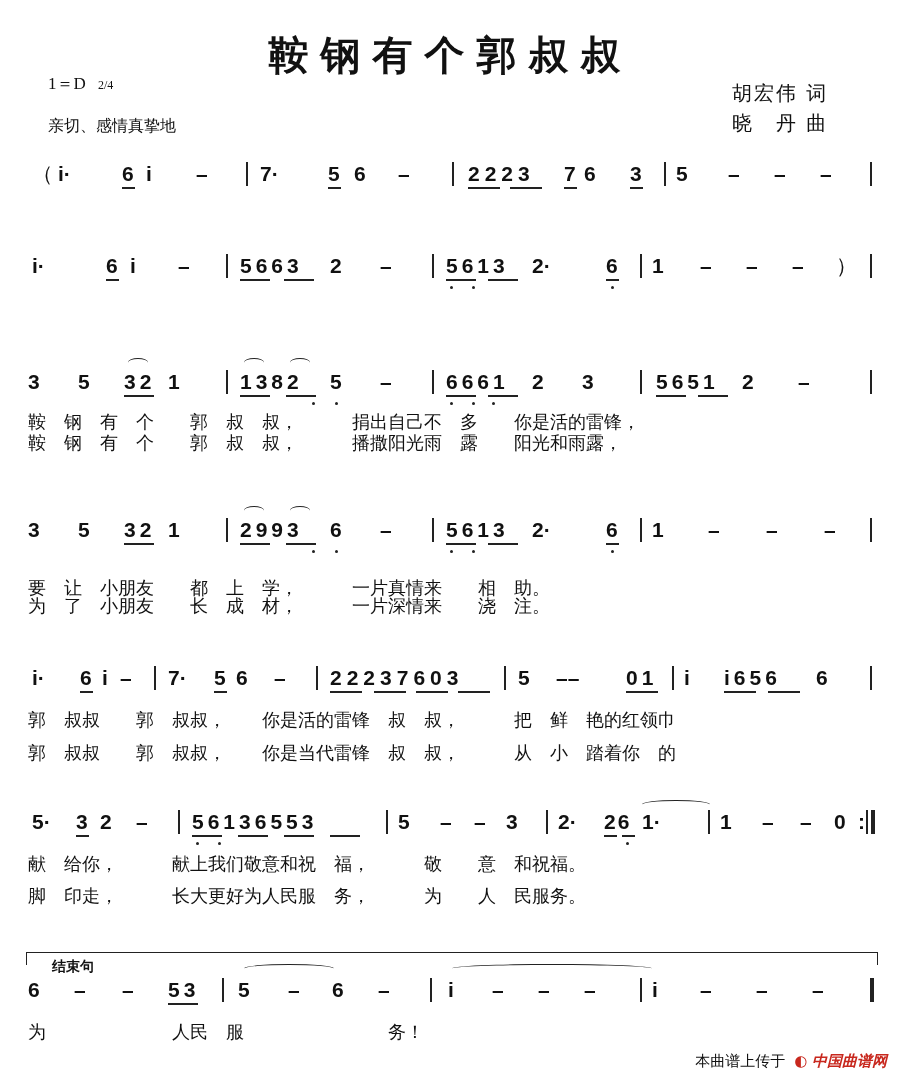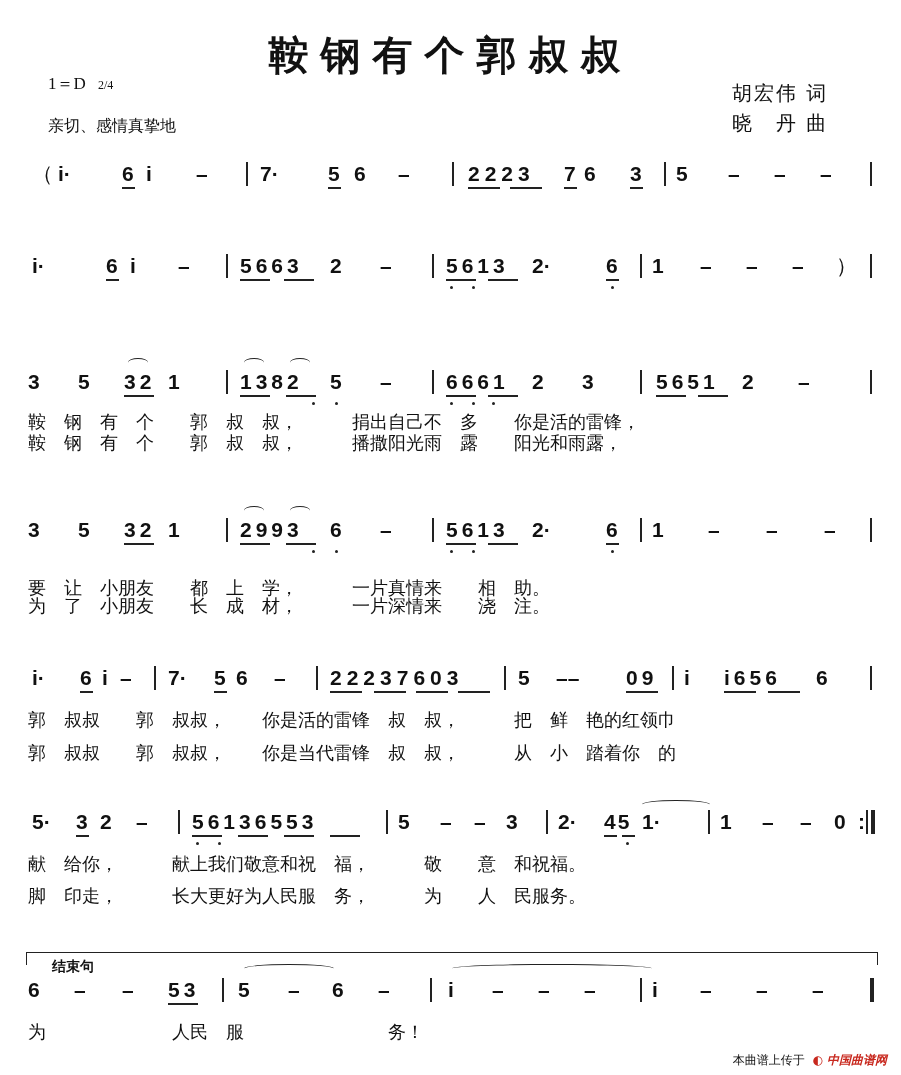--- a/index.html
+++ b/index.html
@@ -12,21 +12,21 @@
   .tempo { left:48px; top:116px; font-size:16px; }
   .credit { left:732px; font-size:20px; letter-spacing:2px; }
   .row { position:absolute; left:28px; width:860px; height:28px; }
   .n { position:absolute; top:0; font-size:21px; font-weight:bold; font-family:"Liberation Sans",sans-serif; line-height:28px; }
   .bar { position:absolute; top:2px; width:2px; height:24px; background:#222; }
   .bar.thick { width:4px; }
   .ul { position:absolute; height:1.5px; background:#222; top:27px; }
   .dot-below { position:absolute; width:3px; height:3px; border-radius:50%; background:#222; top:34px; }
   .slur { position:absolute; border-top:1.5px solid #222; border-radius:50% 50% 0 0; height:8px; }
   .lyr { position:absolute; left:28px; font-size:18px; font-family:"DejaVu Serif","Liberation Serif",serif; white-space:pre; }
-  .footer { right:14px; top:1052px; font-size:12px; }
+  .footer { right:14px; top:1052px; font-size:15px; }
   .brand { color:#c8281e; font-weight:bold; font-style:italic; }
 </style>
 </head>
 <body>
 
 <div class="abs title">鞍钢有个郭叔叔</div>
 <div class="abs key">
   <span>1＝D</span>
   <span style="font-size:12px;margin-left:8px">2/4</span>
 </div>
@@ -182,21 +182,21 @@
     <span class="n" style="left:246px">–</span>
   <span class="bar" style="left:288px"></span>
   <span class="n" style="left:302px;letter-spacing:5px">22237603</span>
     <span class="ul" style="left:302px;width:32px"></span>
     <span class="ul" style="left:346px;width:32px"></span>
     <span class="ul" style="left:388px;width:32px"></span>
     <span class="ul" style="left:430px;width:32px"></span>
   <span class="bar" style="left:476px"></span>
   <span class="n" style="left:490px">5</span>
     <span class="n" style="left:528px">––</span>
-    <span class="n" style="left:598px;letter-spacing:4px">09</span>
+    <span class="n" style="left:598px;letter-spacing:4px">01</span>
     <span class="ul" style="left:598px;width:32px"></span>
   <span class="bar" style="left:644px"></span>
   <span class="n" style="left:656px">i</span>
     <span class="n" style="left:696px;letter-spacing:4px">i656</span>
     <span class="ul" style="left:696px;width:32px"></span>
     <span class="ul" style="left:740px;width:32px"></span>
     <span class="n" style="left:788px">6</span>
   <span class="bar" style="left:842px"></span>
 </div>
 <div class="lyr" style="top:708px">郭　叔叔　　郭　叔叔，　　你是活的雷锋　叔　叔，　　　把　鲜　艳的红领巾</div>
@@ -216,21 +216,21 @@
     <span class="ul" style="left:302px;width:30px"></span>
     <span class="dot-below" style="left:168px"></span>
     <span class="dot-below" style="left:190px"></span>
   <span class="bar" style="left:358px"></span>
   <span class="n" style="left:370px">5</span>
     <span class="n" style="left:412px">–</span>
     <span class="n" style="left:446px">–</span>
     <span class="n" style="left:478px">3</span>
   <span class="bar" style="left:518px"></span>
   <span class="n" style="left:530px">2·</span>
-    <span class="n" style="left:576px;letter-spacing:2px">45</span>
+    <span class="n" style="left:576px;letter-spacing:2px">26</span>
     <span class="ul" style="left:576px;width:13px"></span>
     <span class="ul" style="left:594px;width:13px"></span>
     <span class="dot-below" style="left:598px"></span>
   <span class="slur" style="left:614px;width:68px;top:-8px"></span>
   <span class="n" style="left:614px">1·</span>
   <span class="bar" style="left:680px"></span>
   <span class="n" style="left:692px">1</span>
     <span class="n" style="left:734px">–</span>
     <span class="n" style="left:772px">–</span>
     <span class="n" style="left:806px">0</span>

